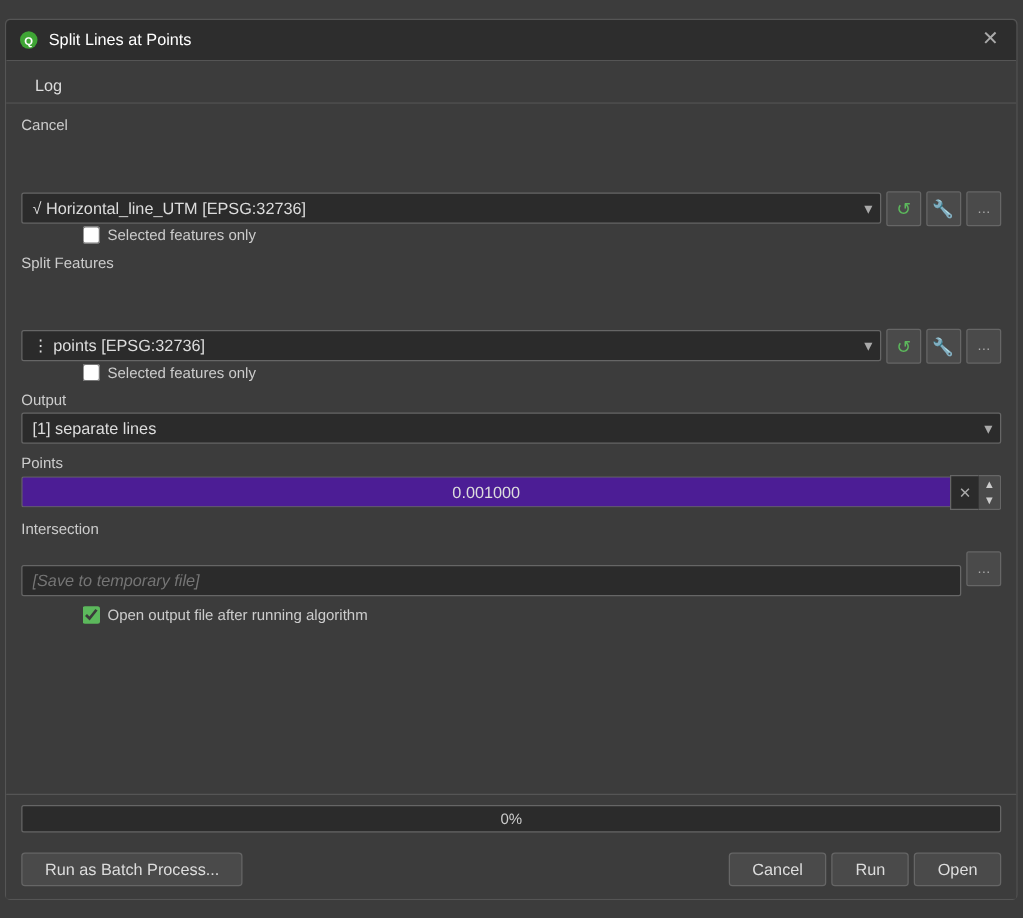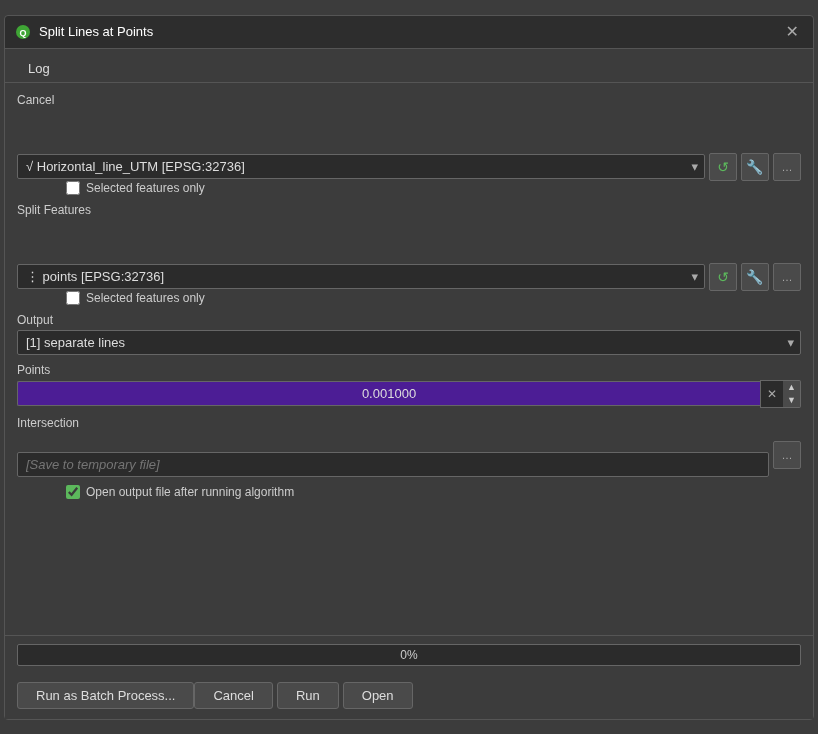--- a/index.html
+++ b/index.html
@@ -241,20 +241,21 @@
     }
     .progress-text {
       position: relative;
       z-index: 1;
       font-size: 12px;
       color: #ccc;
     }
     .bottom-bar {
       display: flex;
       align-items: center;
+      justify-content: space-between;
       padding: 8px 12px 10px 12px;
       background: #3c3c3c;
     }
     .btn {
       padding: 5px 18px;
       border-radius: 3px;
       border: 1px solid #666;
       background: #4a4a4a;
       color: #ddd;
       font-size: 13px;

